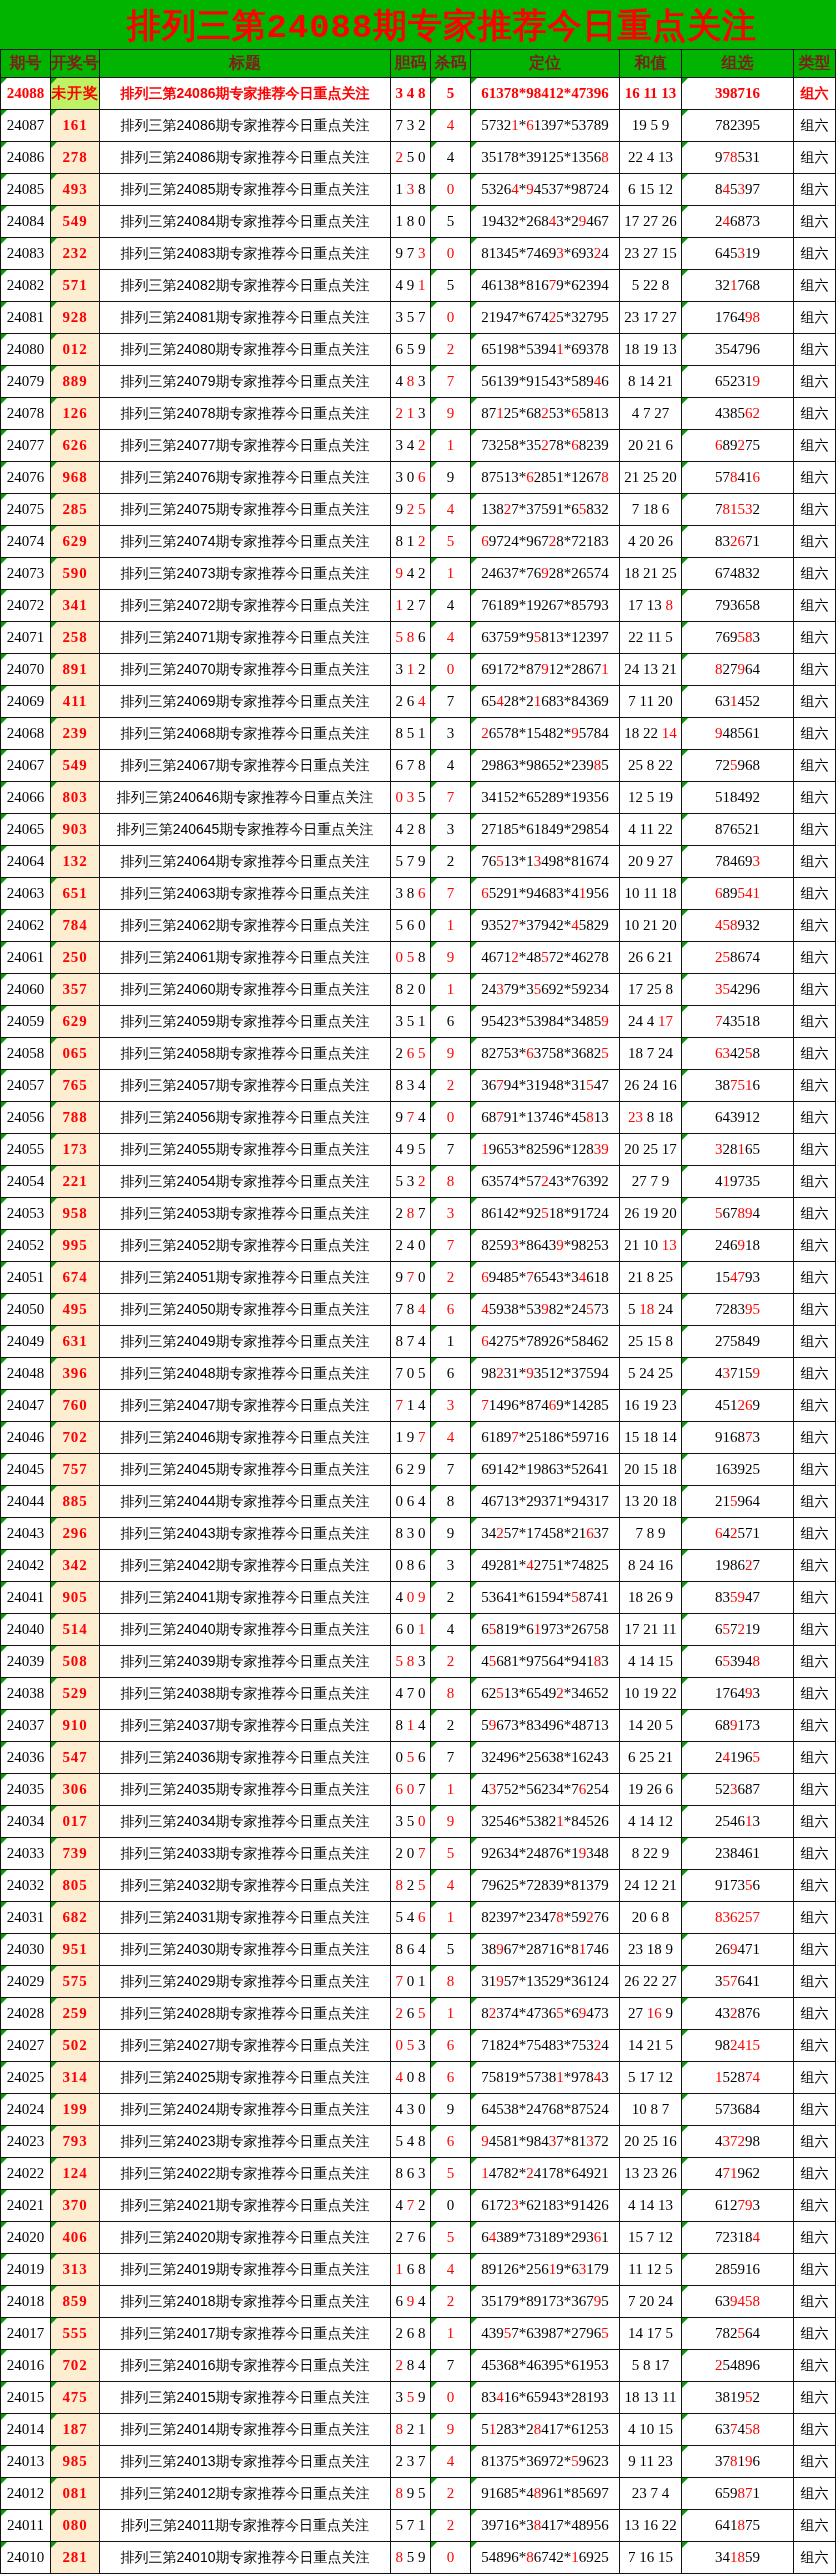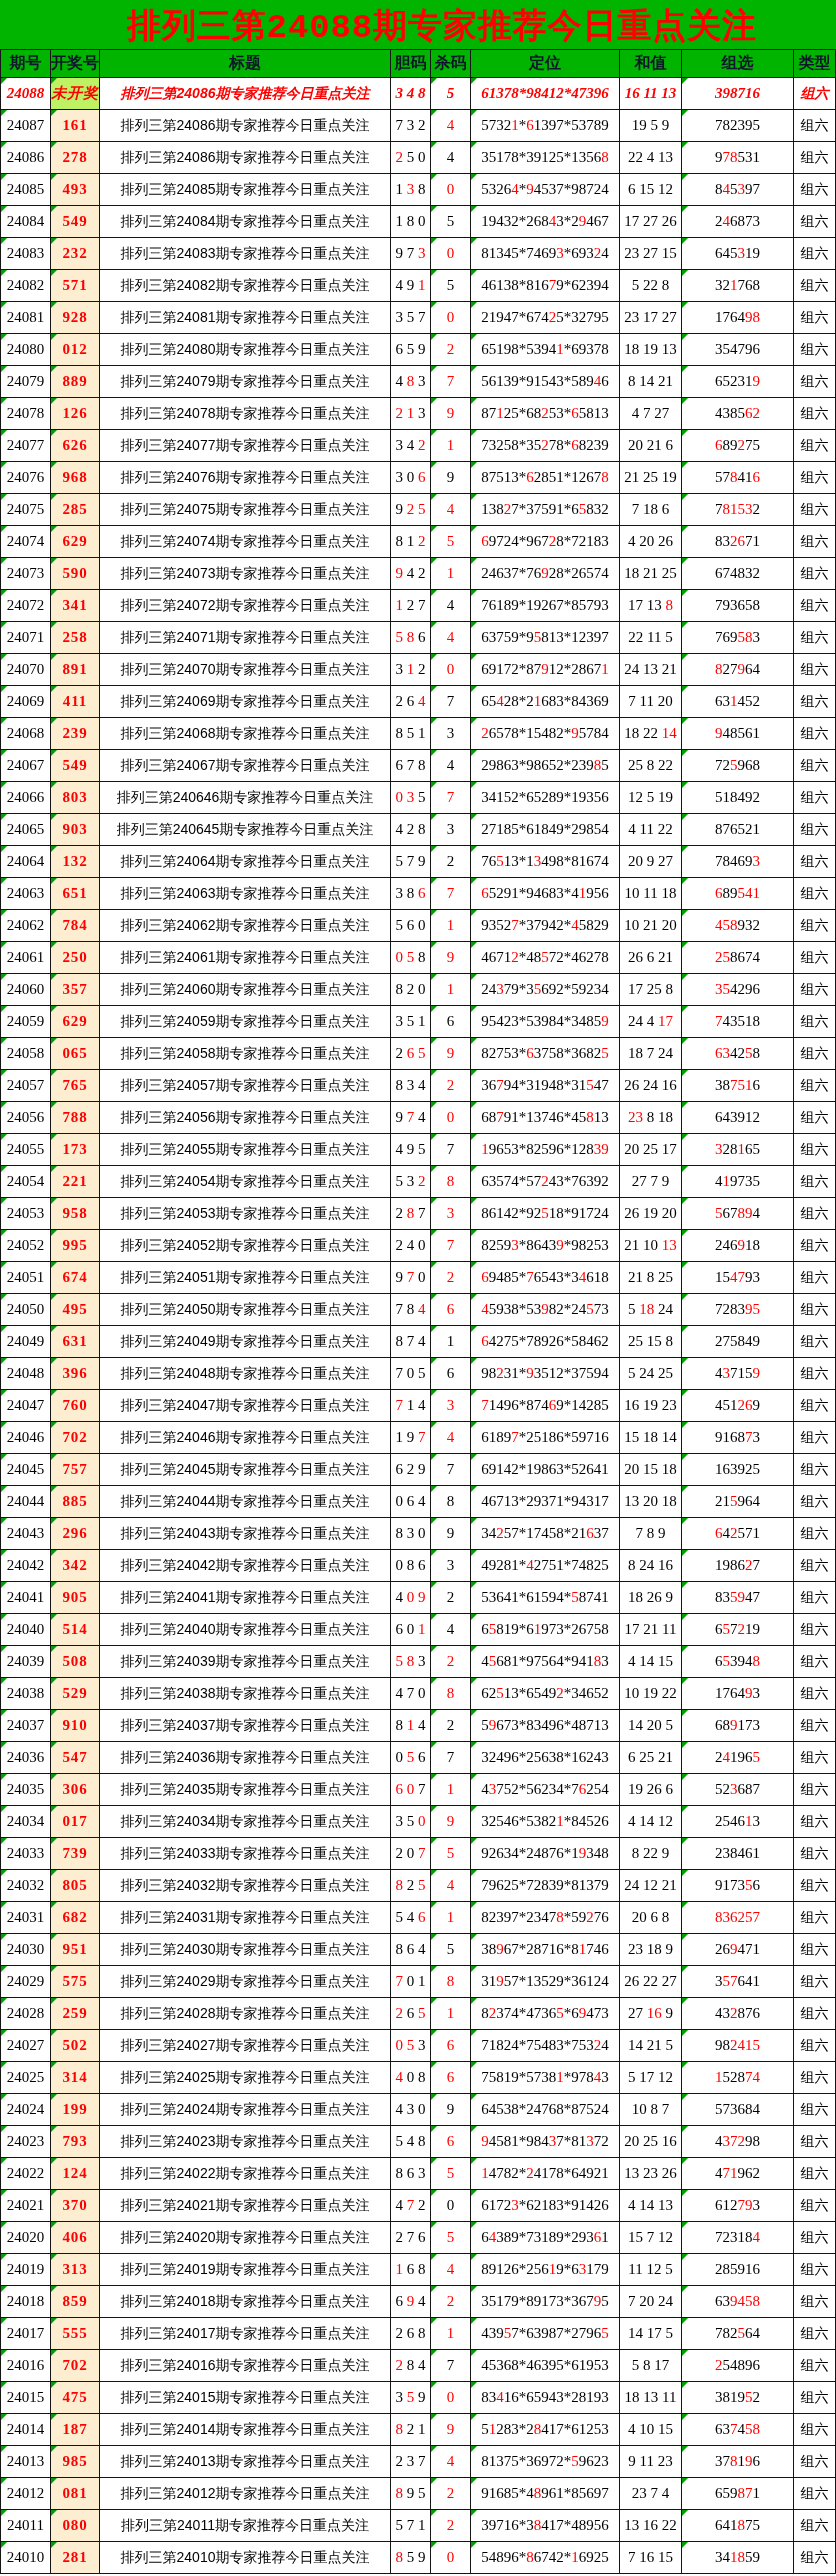--- a/index.html
+++ b/index.html
@@ -10,31 +10,31 @@
     font-family:Liberation Mono, monospace;
     font-weight:bold;font-size:34px;color:#ff0000;letter-spacing:0.9px;padding-left:24px;
   }
   table{border-collapse:collapse;table-layout:fixed;width:836px;border:1.8px solid #000;}
   th,td{
     border:0.9px solid #141414;padding:0;margin:0;
     text-align:center;vertical-align:middle;
     overflow:hidden;white-space:nowrap;position:relative;
   }
   thead th{
-    height:27px;background:#00b400;color:#0f172a;
+    height:27px;background:#00b400;color:#7f1d1d;
     font-family:Liberation Mono, monospace;
     font-size:16px;font-weight:bold;
   }
   tbody td{height:31px;font-size:15px;color:#000;}
   .c-title{font-family:"Liberation Sans","DejaVu Sans",sans-serif;font-size:14px;}
   .c-result{background:#fdeed2;color:#ff0000;font-weight:bold;letter-spacing:0.9px;}
   .c-type{font-size:14px;}
   .rd{color:#ff0000;}
   .red-cell{color:#ff0000;}
-  tr.all-red td{color:#ff0000;font-weight:bold;font-style:italic;}
+  tr.all-red td{color:#ff0000;font-weight:bold;}
   tr.all-red td.c-result{background:#bef264;}
   .tri::before{
     content:"";position:absolute;top:0;left:0;width:0;height:0;
     border-top:6.1px solid #00a000;border-right:6.1px solid transparent;
   }
 </style>
 </head>
 <body>
 
 <div class="banner">
@@ -199,21 +199,21 @@
         <td class="tri"><span class="rd">6</span>89<span class="rd">2</span>75</td>
         <td class="c-type">组六</td>
       </tr>
       <tr>
         <td class="tri">24076</td>
         <td class="c-result tri">968</td>
         <td class="c-title">排列三第24076期专家推荐今日重点关注</td>
         <td>3 0 <span class="rd">6</span></td>
         <td class="tri">9</td>
         <td class="tri">87513*<span class="rd">6</span>2851*1267<span class="rd">8</span></td>
-        <td>21 25 19</td>
+        <td>21 25 20</td>
         <td class="tri">57<span class="rd">8</span>41<span class="rd">6</span></td>
         <td class="c-type">组六</td>
       </tr>
       <tr>
         <td class="tri">24075</td>
         <td class="c-result tri">285</td>
         <td class="c-title">排列三第24075期专家推荐今日重点关注</td>
         <td>9 <span class="rd">2</span> <span class="rd">5</span></td>
         <td class="red-cell tri">4</td>
         <td class="tri">138<span class="rd">2</span>7*37591*6<span class="rd">5</span>832</td>

